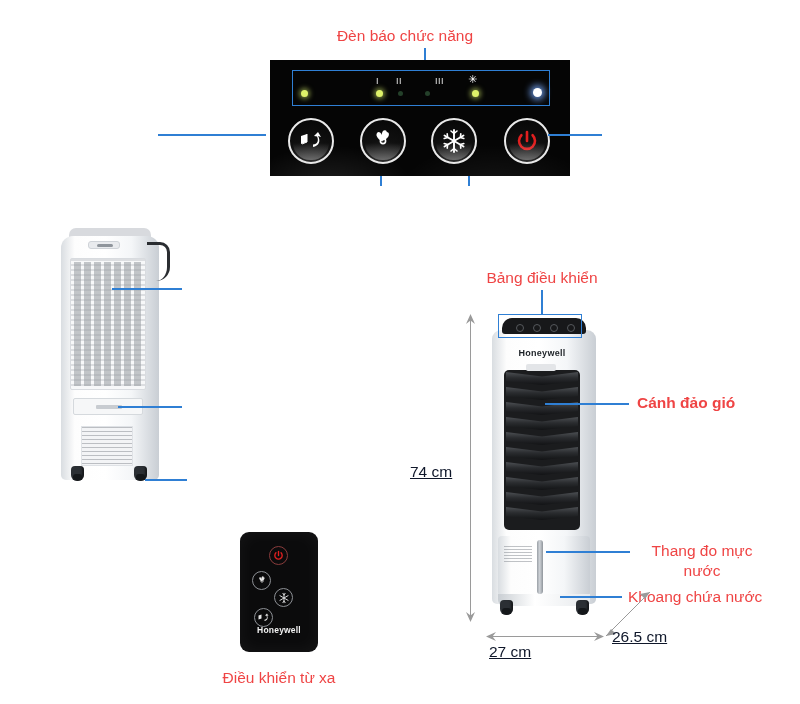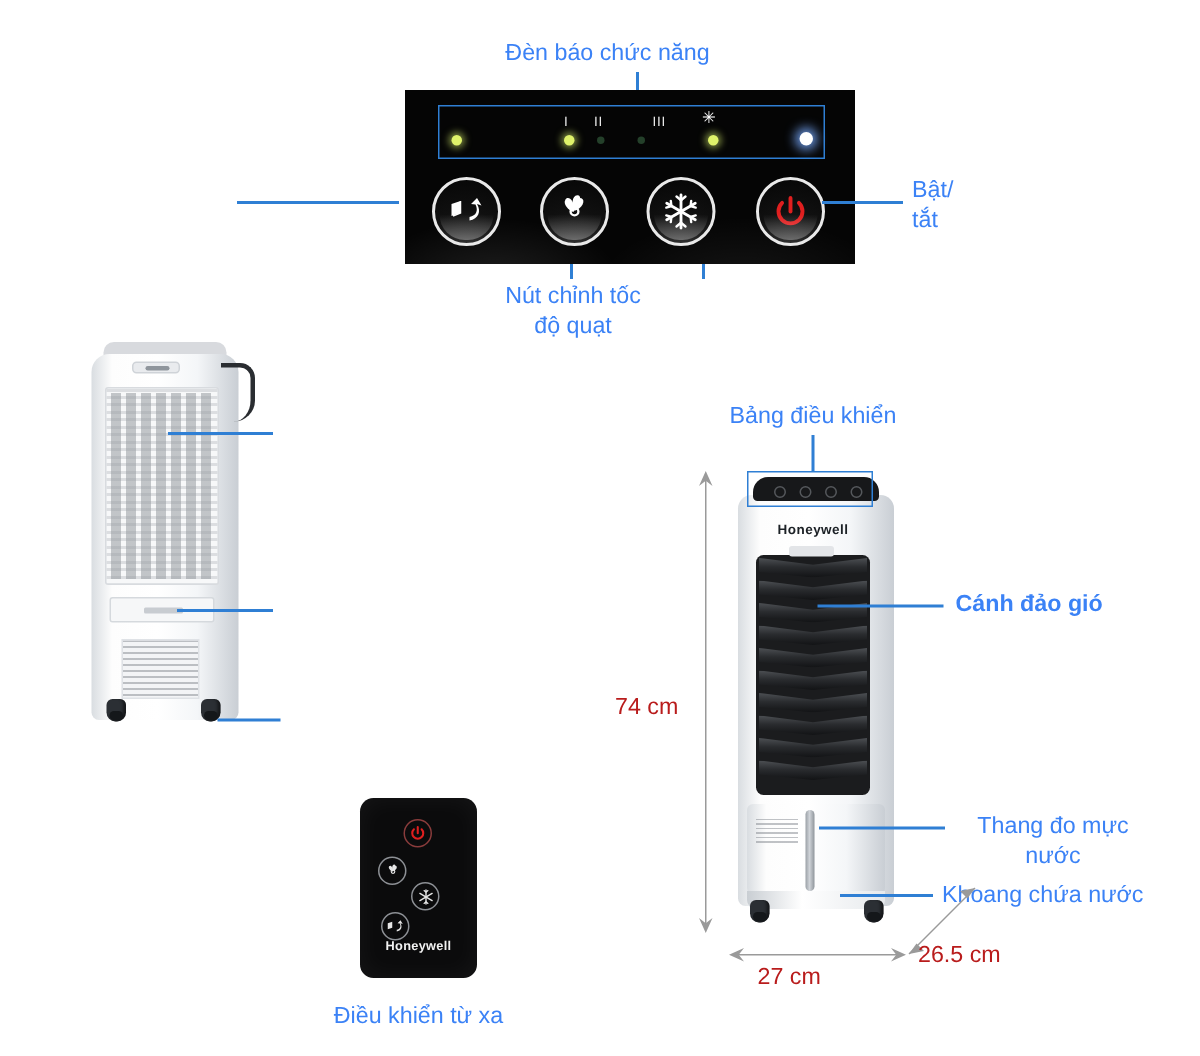--- a/index.html
+++ b/index.html
@@ -2,21 +2,21 @@
 <html><head>
 <meta charset="utf-8">
 <style>
   html,body{margin:0;padding:0;}
   body{
     width:800px;height:704px;background:#ffffff;position:relative;overflow:hidden;
     font-family:"Liberation Sans","DejaVu Sans",sans-serif;
     -webkit-font-smoothing:antialiased;
   }
   .stage{position:absolute;left:0;top:0;width:800px;height:704px;}
-  .lbl{position:absolute;color:#3b82f6;font-size:15.5px;line-height:20px;white-space:pre;}
+  .lbl{position:absolute;color:#ef4444;font-size:15.5px;line-height:20px;white-space:pre;}
   .lbl.c{text-align:center;}
   .lbl.r{text-align:right;}
   .ldr{position:absolute;background:#2f7fd4;}
   .ldr.h{height:1.5px;}
   .ldr.v{width:1.5px;}
 
   
   #panel{position:absolute;left:270px;top:60px;width:300px;height:116px;background:#050505;}
   #panel .sheen{position:absolute;inset:0;background:
      radial-gradient(120px 60px at 20% 110%, rgba(255,255,255,.10), rgba(255,255,255,0) 70%),
@@ -80,21 +80,21 @@
   #remote{position:absolute;left:240px;top:532px;width:78px;height:120px;background:#0b0b0c;border-radius:9px;
       box-shadow:inset 0 0 18px rgba(255,255,255,.05);}
   .rbtn{position:absolute;width:19px;height:19px;border-radius:50%;border:1px solid #8d9095;box-sizing:border-box;
       display:flex;align-items:center;justify-content:center;color:#e6e6e6;font-size:10px;line-height:1;}
   #rBrand{position:absolute;left:0;bottom:17px;width:78px;text-align:center;color:#f2f2f2;font-size:8.5px;font-weight:bold;letter-spacing:.2px;}
 
   
   .dimline{position:absolute;background:#9a9a9a;}
   .dimline.v{width:1px;}
   .dimline.h{height:1px;}
-  .dimtxt{position:absolute;color:#b91c1c;font-size:15.5px;white-space:nowrap;}
+  .dimtxt{position:absolute;color:#0f172a;font-size:15.5px;white-space:nowrap;text-decoration:underline;}
 </style>
 </head>
 <body>
 
 <div class="stage">
 
   <div class="lbl c" style="left:280px;top:26px;width:250px;">Đèn báo chức năng</div>
   <div class="ldr v" style="left:424px;top:48px;height:14px;"></div>
 
   <div id="panel">
@@ -155,26 +155,22 @@
       <svg width="24" height="24" viewBox="0 0 24 24">
         <path d="M12 3 L12 12" stroke="#e01f1f" stroke-width="2.6" stroke-linecap="round"></path>
         <path d="M6.4 6.2 A8 8 0 1 0 17.6 6.2" fill="none" stroke="#e01f1f" stroke-width="2.6" stroke-linecap="round"></path>
       </svg>
       <div class="g"></div>
     </div>
   </div>
 
   <div class="ldr h" style="left:158px;top:134px;width:108px;"></div>
 
-  <div class="lbl" style="left:608px;top:117px;width:90px;">Bật/
-tắt</div>
   <div class="ldr h" style="left:548px;top:134px;width:54px;"></div>
 
-  <div class="lbl c" style="left:308px;top:188px;width:148px;">Nút chỉnh tốc
-độ quạt</div>
   <div class="ldr v" style="left:380px;top:176px;height:10px;"></div>
 
   <div class="ldr v" style="left:468px;top:176px;height:10px;"></div>
 
   <div id="backUnit" class="cooler">
     <div id="backTop"></div>
     <div id="backShell" class="body-white"></div>
     <div id="backCord"></div>
     <div id="backHandle"></div>
     <div id="backGrille"></div>
@@ -244,21 +240,21 @@
   <div class="dimline h" style="left:494px;top:318px;width:16px;opacity:.0;"></div>
   <div class="dimtxt" style="left:410px;top:463px;">74 cm</div>
 
   <div class="dimline h" style="left:490px;top:636px;width:110px;"></div>
   <svg style="position:absolute;left:486px;top:631px;" width="10" height="11">
       <path d="M0 5.5 L10 1 L6.5 5.5 L10 10 Z" fill="#9a9a9a"></path>
     </svg>
   <svg style="position:absolute;left:594px;top:631px;" width="10" height="11">
       <path d="M10 5.5 L0 1 L3.5 5.5 L0 10 Z" fill="#9a9a9a"></path>
     </svg>
-  <div class="dimtxt" style="left:505px;top:643px;">27 cm</div>
+  <div class="dimtxt" style="left:489px;top:643px;">27 cm</div>
 
   <svg style="position:absolute;left:600px;top:586px;" width="60" height="56">
     <line x1="6" y1="50" x2="50" y2="6" stroke="#9a9a9a" stroke-width="1"></line>
     <path d="M50 6 L40 8 L45 13 Z" fill="#9a9a9a"></path>
     <path d="M6 50 L16 48 L11 43 Z" fill="#9a9a9a"></path>
   </svg>
   <div class="dimtxt" style="left:612px;top:628px;">26.5 cm</div>
 
   <div id="remote">
     <div class="rbtn" style="left:29px;top:14px;border-color:#8a3c3c;">

